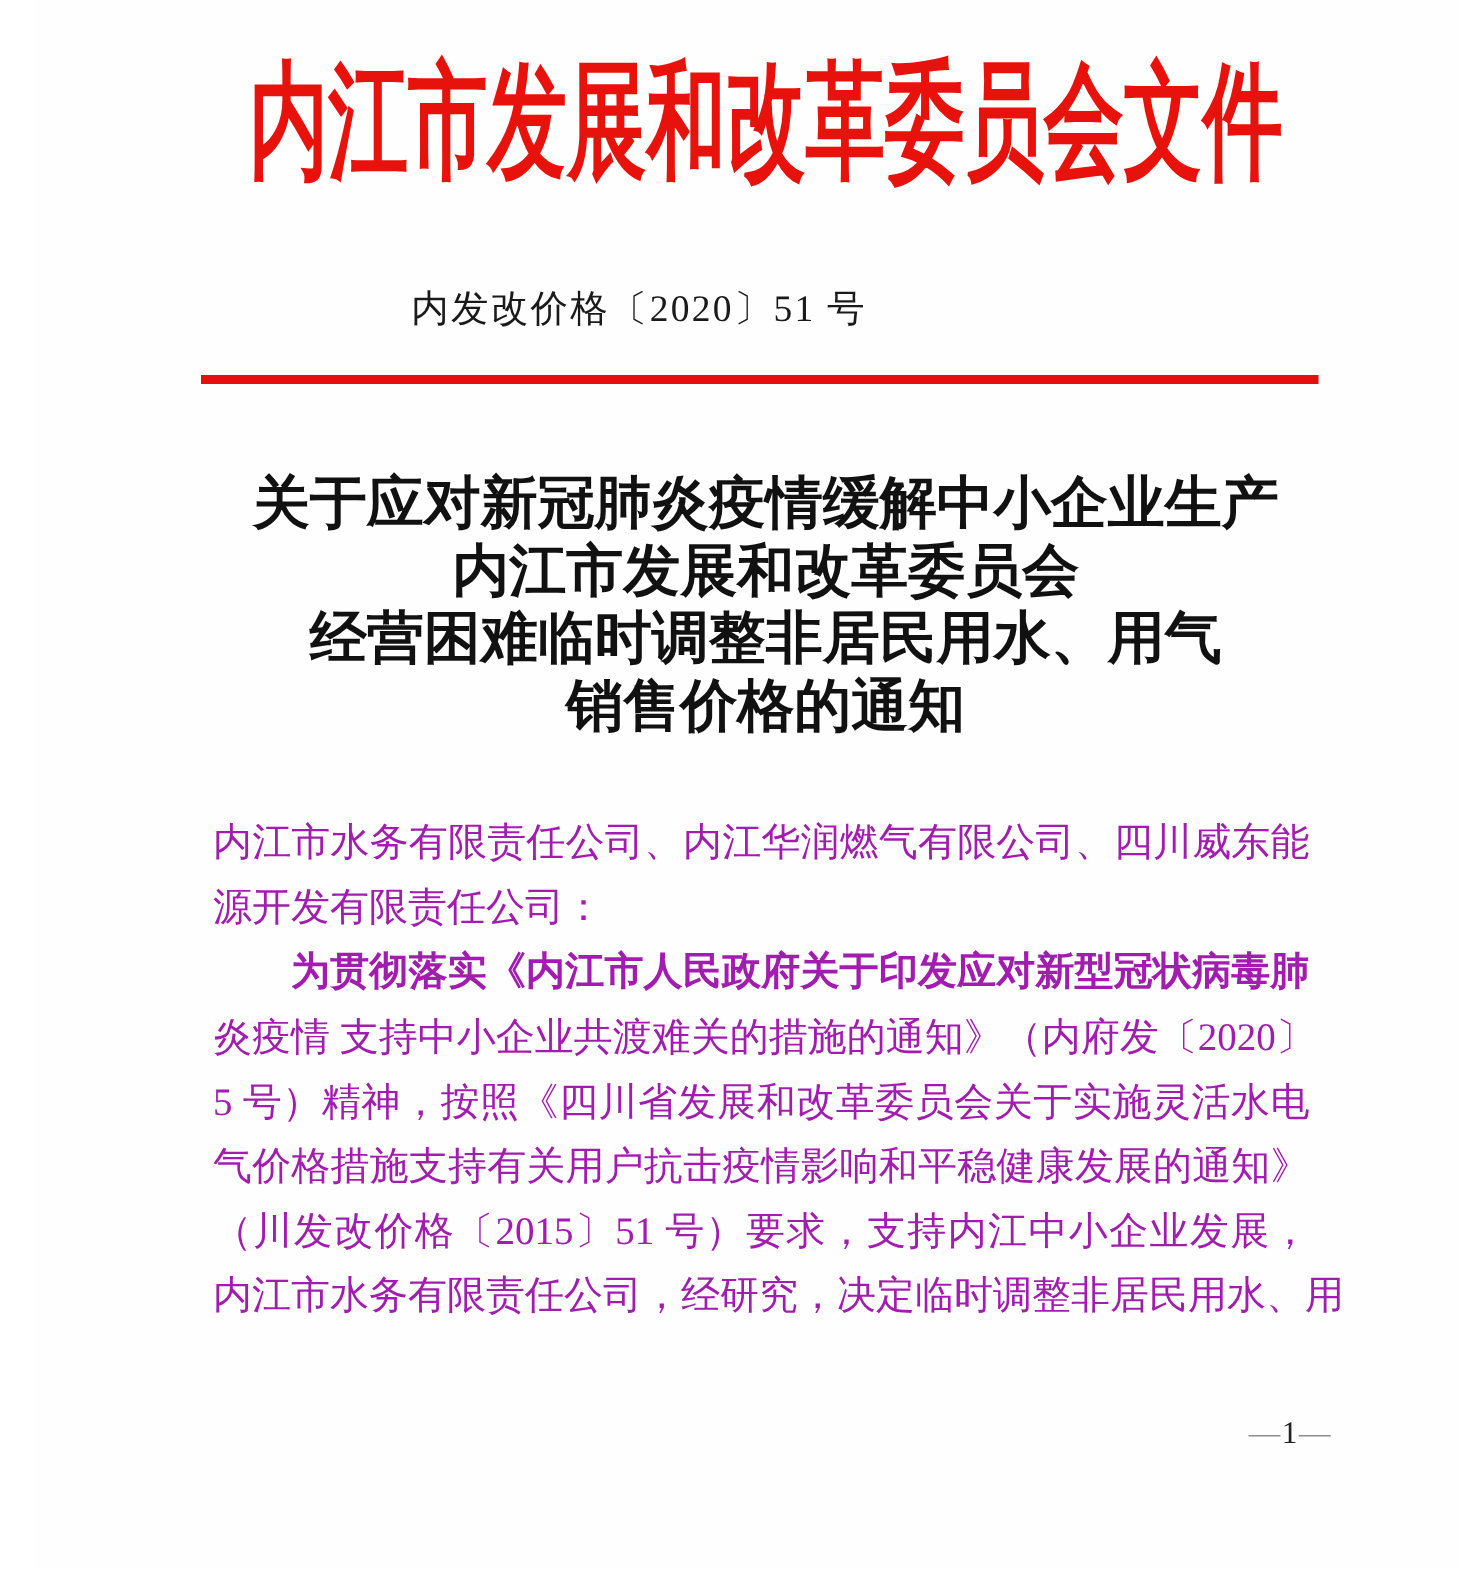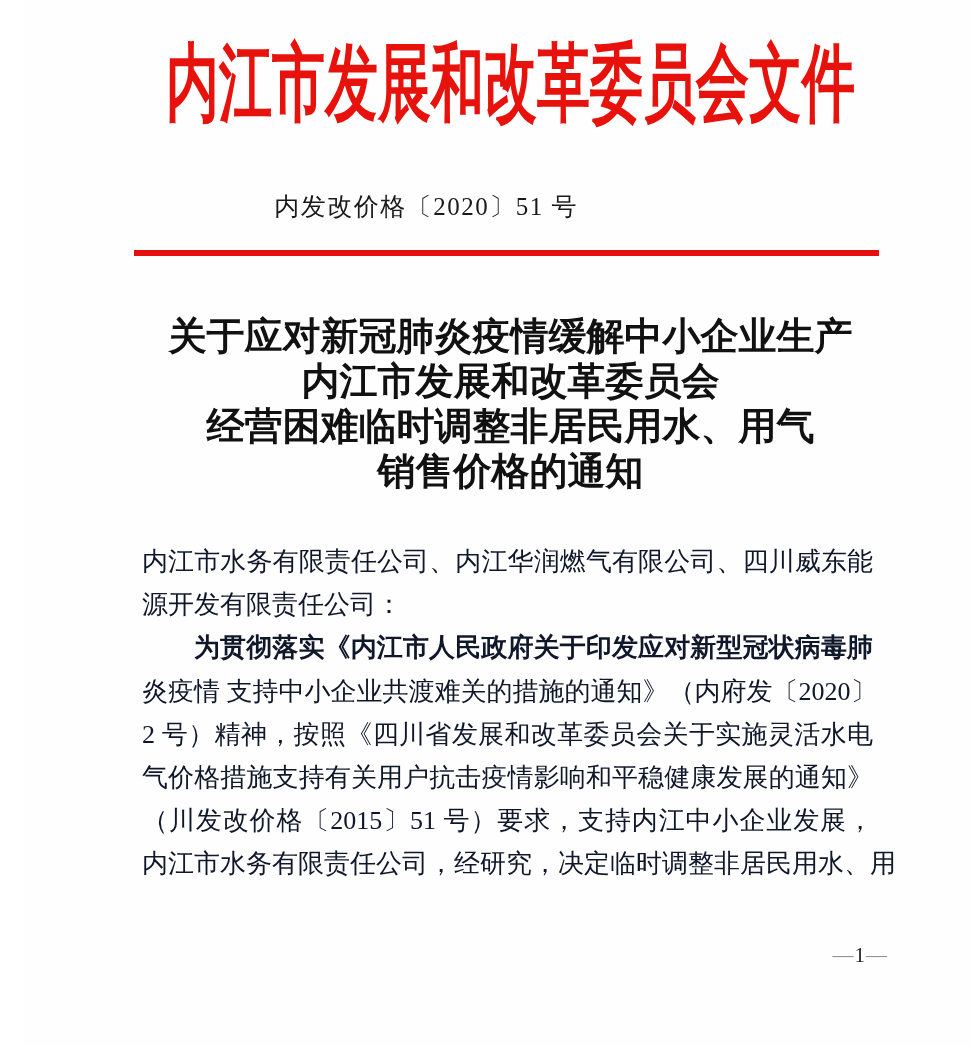--- a/index.html
+++ b/index.html
@@ -39,21 +39,21 @@
   }
   
   .title-block{
     position:absolute;top:314px;left:0;width:973px;
     text-align:center;font-weight:bold;color:#111;
     font-size:38px;line-height:45px;
   }
   
   .body-text{
     position:absolute;top:540px;left:118px;width:731px;
-    font-size:26px;line-height:43.2px;color:#0f172a;
+    font-size:26px;line-height:43.2px;color:#a21caf;
   }
   .line{
     text-align:justify;
     text-align-last:justify;
     white-space:nowrap;
   }
   .line.no-stretch{
     text-align:right;text-align-last:left;
   }
   .line.indent{
@@ -86,21 +86,21 @@
     <div>内江市发展和改革委员会</div>
     <div>经营困难临时调整非居民用水、用气</div>
     <div>销售价格的通知</div>
   </div>
 
   <div class="body-text">
     <div class="line">内江市水务有限责任公司、内江华润燃气有限公司、四川威东能</div>
     <div class="line no-stretch">源开发有限责任公司：</div>
     <div class="line indent">为贯彻落实《内江市人民政府关于印发应对新型冠状病毒肺</div>
     <div class="line">炎疫情 支持中小企业共渡难关的措施的通知》（内府发〔2020〕</div>
-    <div class="line">2 号）精神，按照《四川省发展和改革委员会关于实施灵活水电</div>
+    <div class="line">5 号）精神，按照《四川省发展和改革委员会关于实施灵活水电</div>
     <div class="line">气价格措施支持有关用户抗击疫情影响和平稳健康发展的通知》</div>
     <div class="line">（川发改价格〔2015〕51 号）要求，支持内江中小企业发展，</div>
     <div class="line">内江市水务有限责任公司，经研究，决定临时调整非居民用水、用</div>
   </div>
 
   <div class="page-footer">
     <span class="dash">—</span><span class="num">1</span><span class="dash">—</span>
   </div>
 
 </div>

